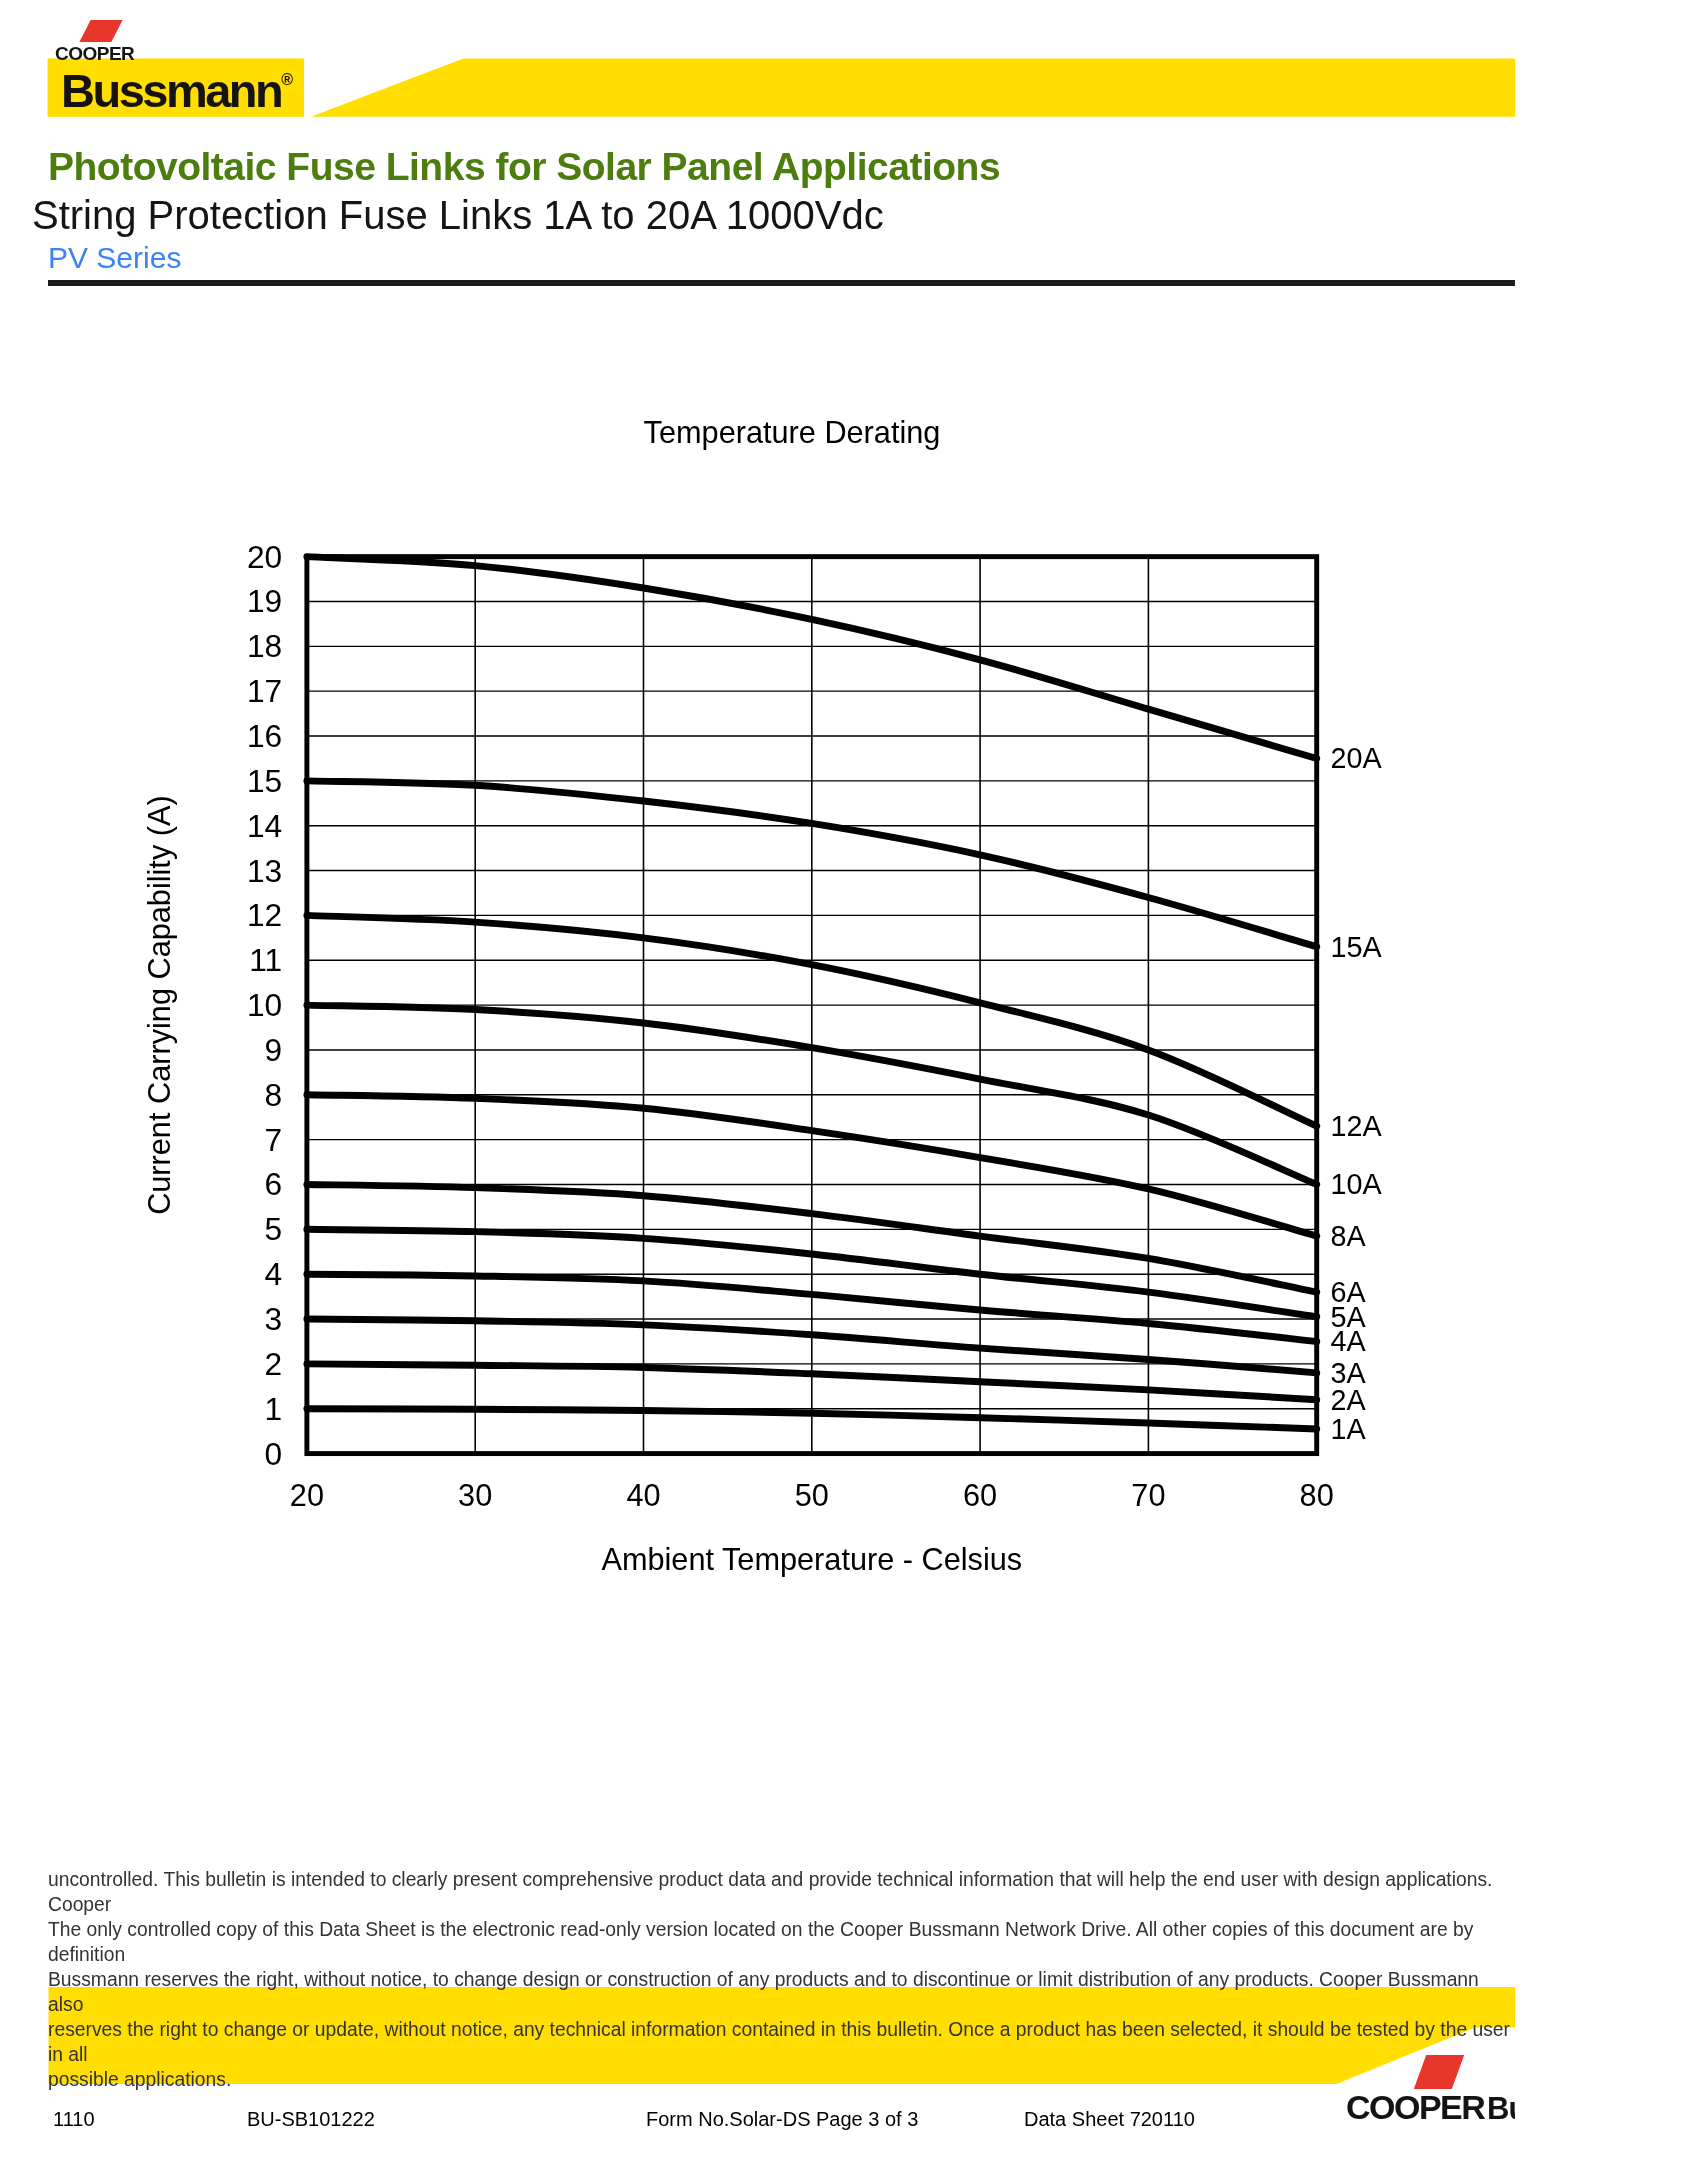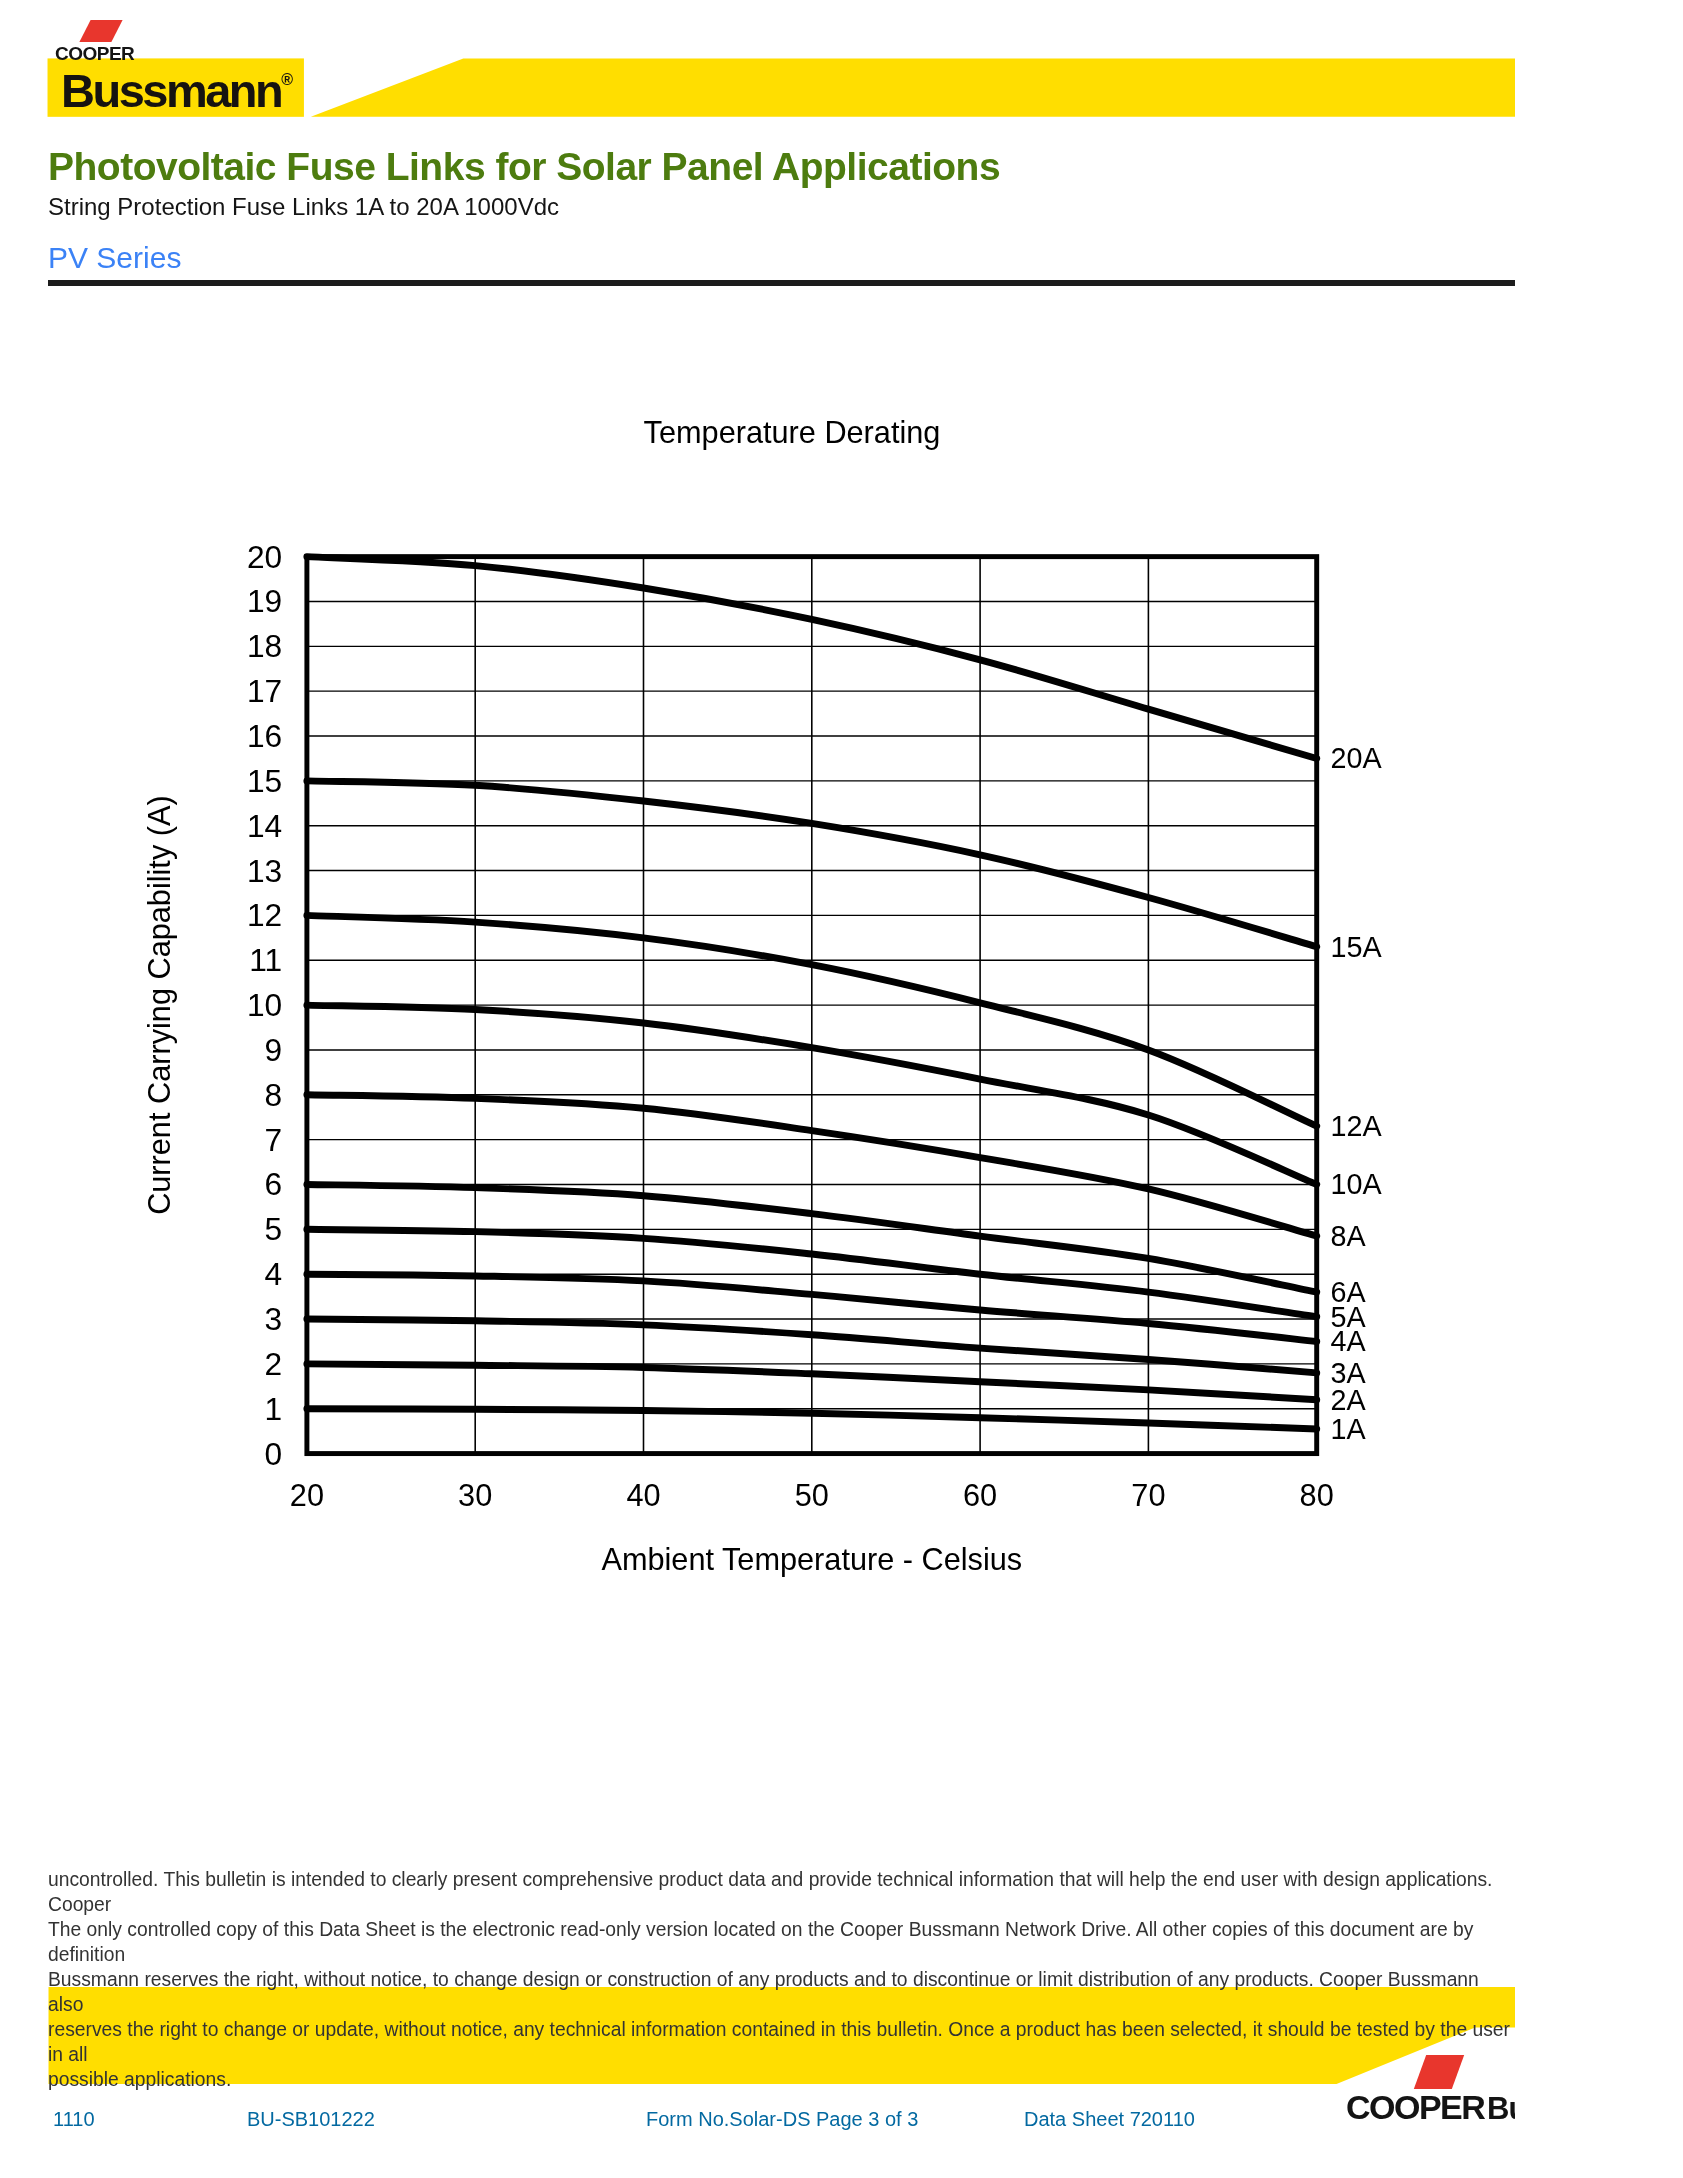--- a/index.html
+++ b/index.html
@@ -9,32 +9,32 @@
   .flag{position:absolute;background:var(--red);}
   .flag-top{left:85px;top:20px;width:32px;height:22px;transform:skewX(-27deg);}
   .cooper-word{position:absolute;left:55px;top:43px;font-size:19px;font-weight:bold;
                letter-spacing:-0.5px;color:#141414;}
   .bands-svg{position:absolute;left:0;top:0;z-index:0;}
   .bussmann-logo{position:absolute;left:61px;top:63px;font-size:47px;font-weight:bold;
                  letter-spacing:-2.5px;color:#161310;z-index:2;}
   .bussmann-logo .reg{font-size:16px;vertical-align:22px;letter-spacing:0;}
   .page-title{position:absolute;left:48px;top:145px;font-size:39px;font-weight:bold;
               letter-spacing:-0.5px;color:#4d7c0f;white-space:nowrap;}
-  .page-subtitle{position:absolute;left:48px;top:193px;font-size:24px;font-weight:400;
+  .page-subtitle{position:absolute;left:32px;top:193px;font-size:40px;font-weight:400;
                  color:#151515;white-space:nowrap;text-align:center;}
   .pv-series{position:absolute;left:48px;top:241px;font-size:30px;font-weight:400;color:#3b82f6;}
   .black-rule{position:absolute;left:48px;top:280px;width:1588px;height:6px;background:#1c1c1c;}
   
   #chart-svg{position:absolute;left:0;top:0;z-index:1;}
   #chart-svg text{font-family:"Liberation Sans", sans-serif;fill:#000;}
   
   .disclaimer{position:absolute;left:48px;top:1867px;font-size:19.3px;line-height:25px;
               color:#333;z-index:2;}
   
-  .footer-item{position:absolute;font-size:20px;color:#0369a1;top:2108px;white-space:nowrap;z-index:2;text-align:center;}
+  .footer-item{position:absolute;font-size:20px;color:#000000;top:2108px;white-space:nowrap;z-index:2;text-align:center;}
   .flag-bottom{left:1420px;top:2055px;width:38px;height:34px;transform:skewX(-20deg);z-index:2;}
   .footer-cooper{position:absolute;left:1346px;top:2088px;font-size:34px;font-weight:bold;
                  letter-spacing:-1.5px;color:#141414;z-index:3;}
   .footer-bussmann{position:absolute;left:1487px;top:2091px;font-size:31px;font-weight:bold;
                    letter-spacing:-1px;color:#141414;z-index:3;}
 </style>
 </head>
 <body>
 
 <div class="page">

